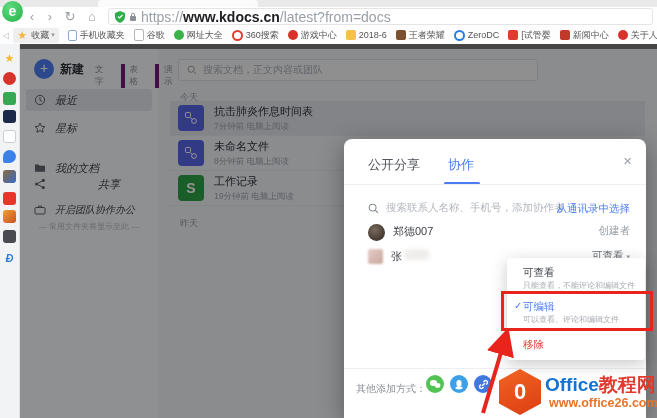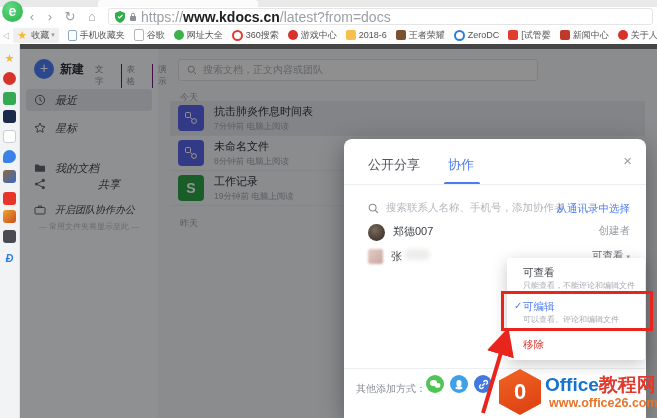--- a/index.html
+++ b/index.html
@@ -38,21 +38,21 @@
   .si{position:absolute;left:3px;width:13px;height:13px;border-radius:3px;font-size:11px;line-height:13px;text-align:center;}
   
   #page{left:20px;top:44px;width:637px;height:374px;background:#eef1f5;}
   .ptop{left:0;top:0;width:637px;height:5px;background:#787878;}
   .pnav{left:0;top:5px;width:138px;height:369px;background:#f7f8fa;}
   .newrow{left:14px;top:10px;display:flex;align-items:center;}
   .newcirc{width:20px;height:20px;border-radius:50%;background:#4c7cf3;color:#fff;font-size:14px;
     line-height:19px;text-align:center;flex:none;}
   .newlbl{font-size:12px;font-weight:bold;color:#2f3138;margin-left:6px;}
   .dtypes{left:70px;top:15px;display:flex;align-items:center;font-size:8.5px;color:#8a8f96;gap:12px;}
-  .dtypes span{padding:0 5px;border-left:1px solid #701a75;}
+  .dtypes span{padding:0 5px;border-left:4px solid #701a75;}
   .dtypes span:first-child{border-left:none;}
   .navitem{left:6px;width:126px;height:22px;display:flex;align-items:center;border-radius:3px;}
   .navitem.active{background:#e2e5ea;}
   .navitem svg{margin-left:8px;flex:none;}
   .navitem b{font-weight:normal;font-size:11px;color:#41454c;margin-left:9px;white-space:nowrap;font-style:italic;}
   .navhint{left:0;top:172px;width:138px;text-align:center;font-size:8px;color:#b7bbc2;}
   .pmain{left:138px;top:5px;width:499px;height:369px;}
   .psearch{left:20px;top:10px;width:360px;height:22px;background:#f6f7f9;border:1px solid #d9dde3;
     border-radius:3px;display:flex;align-items:center;box-sizing:border-box;padding-left:8px;}
   .psearch span{font-size:10px;color:#a8adb5;margin-left:6px;}

